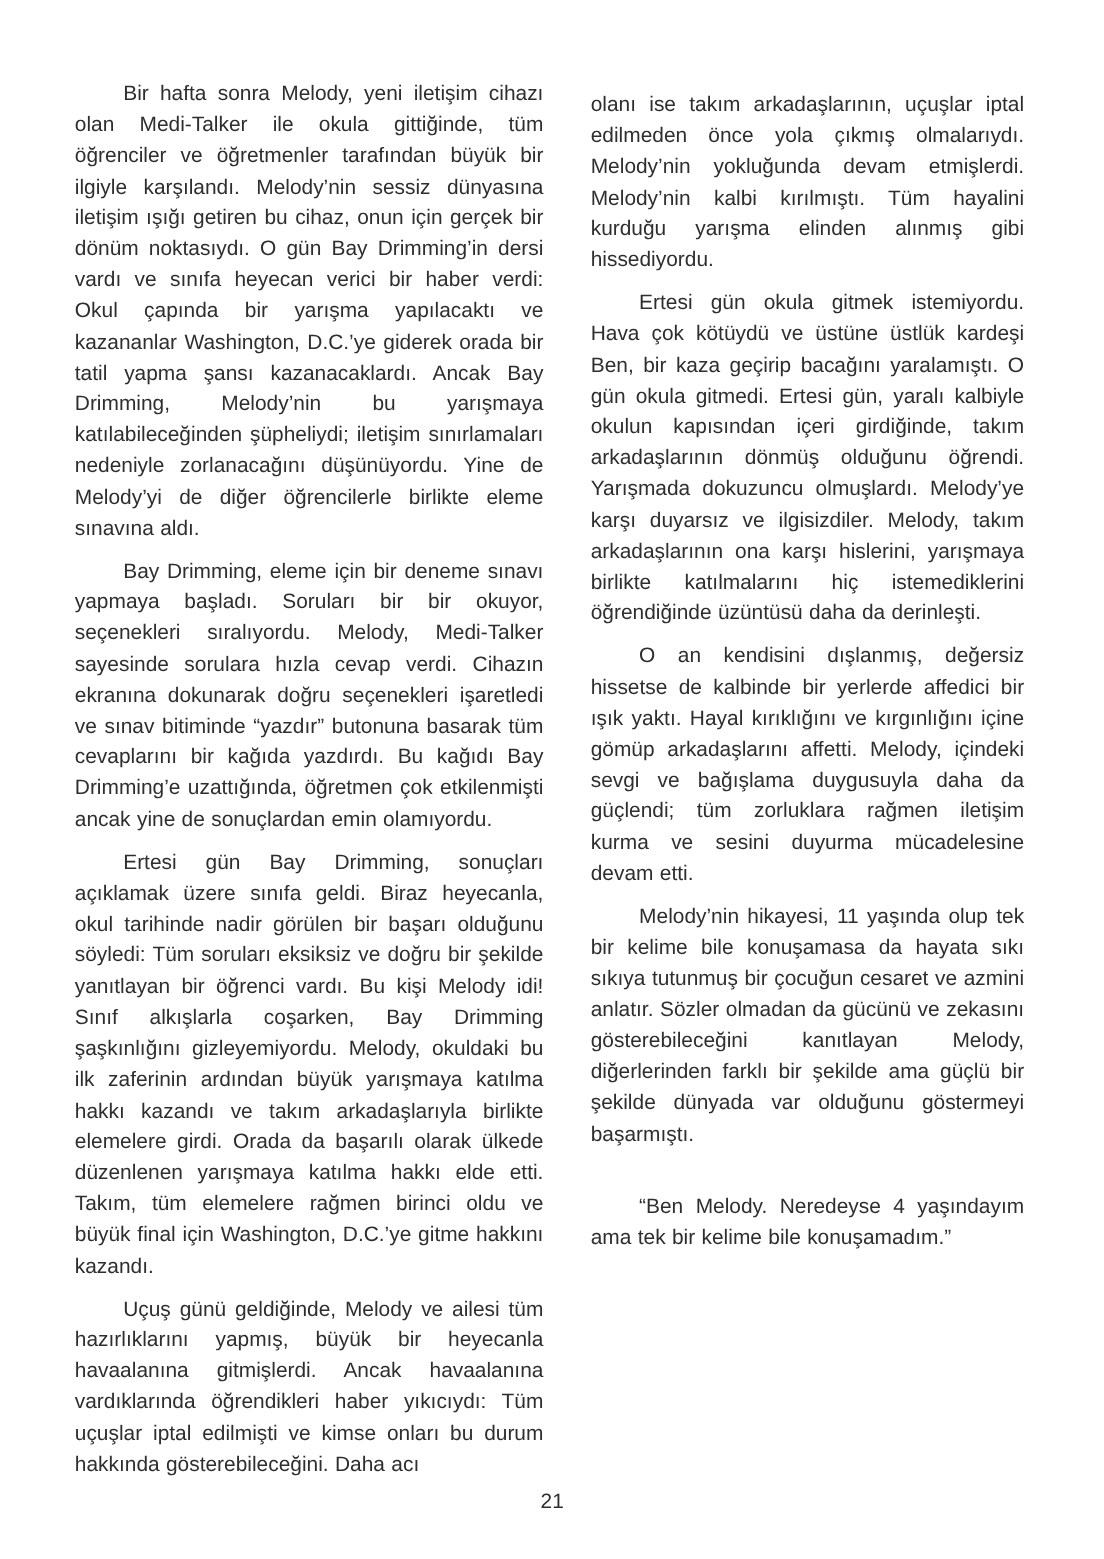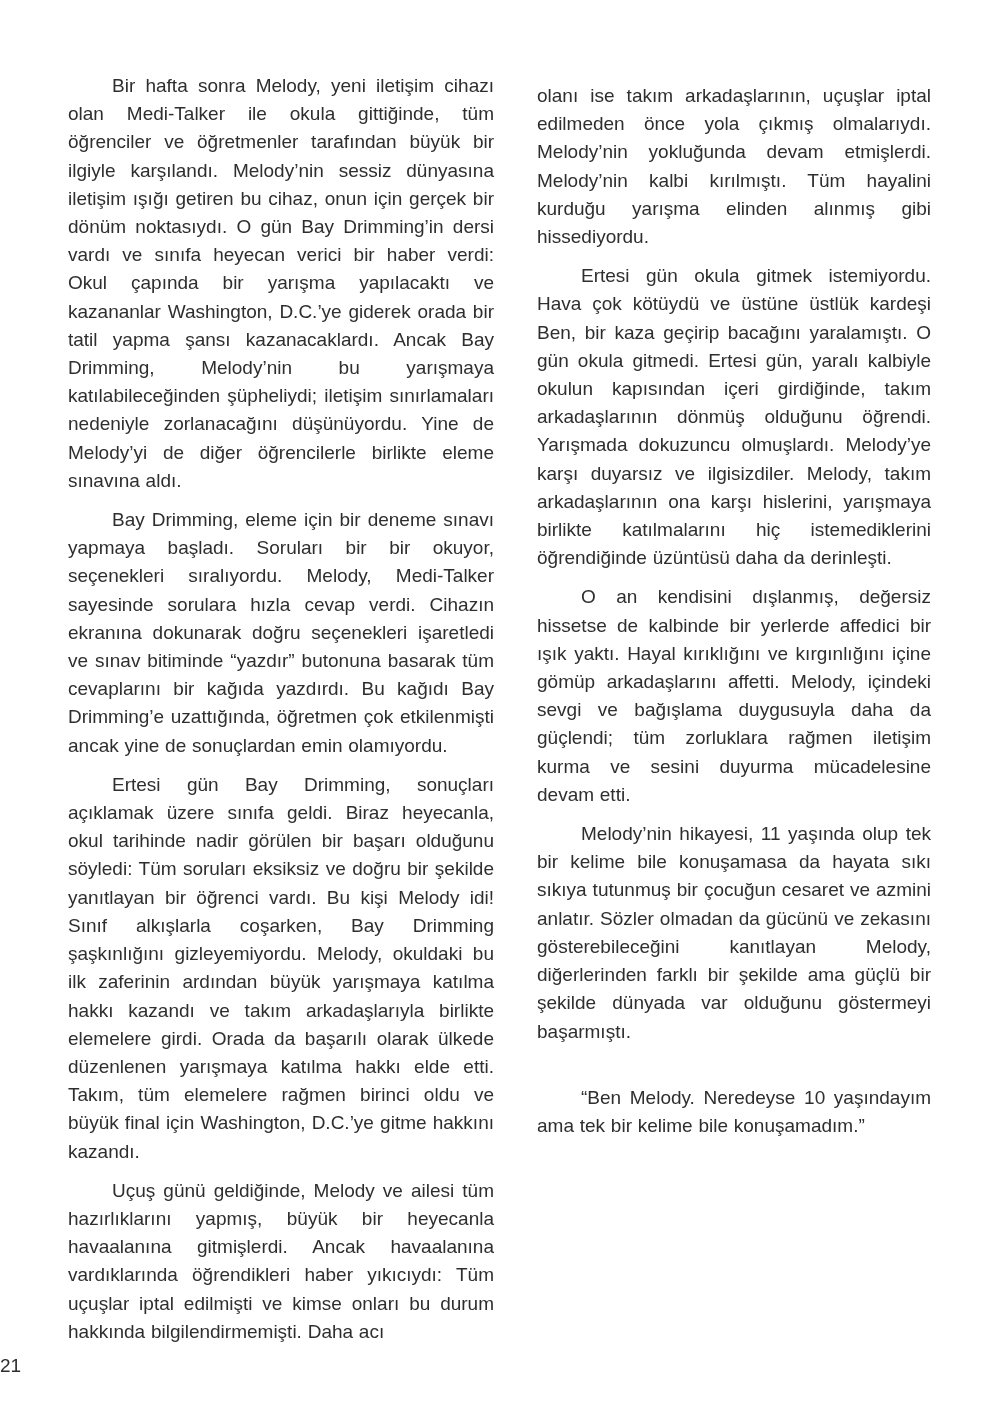--- a/index.html
+++ b/index.html
@@ -43,40 +43,41 @@
     margin-top: 10px;
   }
   .column p.closing-quote {
     margin-top: 38px;
   }
   .page-number {
     position: absolute;
     left: 0;
     right: 0;
     top: 1352px;
+    text-align: center;
     font-size: 19px;
     line-height: 28px;
     color: #2e2e2e;
   }
 </style>
 </head>
 <body>
 
 <div class="page">
 
   <div class="column column-left">
     <p>Bir hafta sonra Melody, yeni iletişim cihazı olan Medi-Talker ile okula gittiğinde, tüm öğrenciler ve öğretmenler tarafından büyük bir ilgiyle karşılandı. Melody’nin sessiz dünyasına iletişim ışığı getiren bu cihaz, onun için gerçek bir dönüm noktasıydı. O gün Bay Drimming’in dersi vardı ve sınıfa heyecan verici bir haber verdi: Okul çapında bir yarışma yapılacaktı ve kazananlar Washington, D.C.’ye giderek orada bir tatil yapma şansı kazanacaklardı. Ancak Bay Drimming, Melody’nin bu yarışmaya katılabileceğinden şüpheliydi; iletişim sınırlamaları nedeniyle zorlanacağını düşünüyordu. Yine de Melody’yi de diğer öğrencilerle birlikte eleme sınavına aldı.</p>
     <p>Bay Drimming, eleme için bir deneme sınavı yapmaya başladı. Soruları bir bir okuyor, seçenekleri sıralıyordu. Melody, Medi-Talker sayesinde sorulara hızla cevap verdi. Cihazın ekranına dokunarak doğru seçenekleri işaretledi ve sınav bitiminde “yazdır” butonuna basarak tüm cevaplarını bir kağıda yazdırdı. Bu kağıdı Bay Drimming’e uzattığında, öğretmen çok etkilenmişti ancak yine de sonuçlardan emin olamıyordu.</p>
     <p>Ertesi gün Bay Drimming, sonuçları açıklamak üzere sınıfa geldi. Biraz heyecanla, okul tarihinde nadir görülen bir başarı olduğunu söyledi: Tüm soruları eksiksiz ve doğru bir şekilde yanıtlayan bir öğrenci vardı. Bu kişi Melody idi! Sınıf alkışlarla coşarken, Bay Drimming şaşkınlığını gizleyemiyordu. Melody, okuldaki bu ilk zaferinin ardından büyük yarışmaya katılma hakkı kazandı ve takım arkadaşlarıyla birlikte elemelere girdi. Orada da başarılı olarak ülkede düzenlenen yarışmaya katılma hakkı elde etti. Takım, tüm elemelere rağmen birinci oldu ve büyük final için Washington, D.C.’ye gitme hakkını kazandı.</p>
-    <p>Uçuş günü geldiğinde, Melody ve ailesi tüm hazırlıklarını yapmış, büyük bir heyecanla havaalanına gitmişlerdi. Ancak havaalanına vardıklarında öğrendikleri haber yıkıcıydı: Tüm uçuşlar iptal edilmişti ve kimse onları bu durum hakkında bilgilendirmemişti. Daha acı</p>
+    <p>Uçuş günü geldiğinde, Melody ve ailesi tüm hazırlıklarını yapmış, büyük bir heyecanla havaalanına gitmişlerdi. Ancak havaalanına vardıklarında öğrendikleri haber yıkıcıydı: Tüm uçuşlar iptal edilmişti ve kimse onları bu durum hakkında gösterebileceğini. Daha acı</p>
   </div>
 
   <div class="column column-right">
     <p class="continuation">olanı ise takım arkadaşlarının, uçuşlar iptal edilmeden önce yola çıkmış olmalarıydı. Melody’nin yokluğunda devam etmişlerdi. Melody’nin kalbi kırılmıştı. Tüm hayalini kurduğu yarışma elinden alınmış gibi hissediyordu.</p>
     <p>Ertesi gün okula gitmek istemiyordu. Hava çok kötüydü ve üstüne üstlük kardeşi Ben, bir kaza geçirip bacağını yaralamıştı. O gün okula gitmedi. Ertesi gün, yaralı kalbiyle okulun kapısından içeri girdiğinde, takım arkadaşlarının dönmüş olduğunu öğrendi. Yarışmada dokuzuncu olmuşlardı. Melody’ye karşı duyarsız ve ilgisizdiler. Melody, takım arkadaşlarının ona karşı hislerini, yarışmaya birlikte katılmalarını hiç istemediklerini öğrendiğinde üzüntüsü daha da derinleşti.</p>
     <p>O an kendisini dışlanmış, değersiz hissetse de kalbinde bir yerlerde affedici bir ışık yaktı. Hayal kırıklığını ve kırgınlığını içine gömüp arkadaşlarını affetti. Melody, içindeki sevgi ve bağışlama duygusuyla daha da güçlendi; tüm zorluklara rağmen iletişim kurma ve sesini duyurma mücadelesine devam etti.</p>
     <p>Melody’nin hikayesi, 11 yaşında olup tek bir kelime bile konuşamasa da hayata sıkı sıkıya tutunmuş bir çocuğun cesaret ve azmini anlatır. Sözler olmadan da gücünü ve zekasını gösterebileceğini kanıtlayan Melody, diğerlerinden farklı bir şekilde ama güçlü bir şekilde dünyada var olduğunu göstermeyi başarmıştı.</p>
-    <p class="closing-quote">“Ben Melody. Neredeyse 10 yaşındayım ama tek bir kelime bile konuşamadım.”</p>
+    <p class="closing-quote">“Ben Melody. Neredeyse 4 yaşındayım ama tek bir kelime bile konuşamadım.”</p>
   </div>
 
   <div class="page-number">21</div>
 
 </div>
 
 </body></html>

